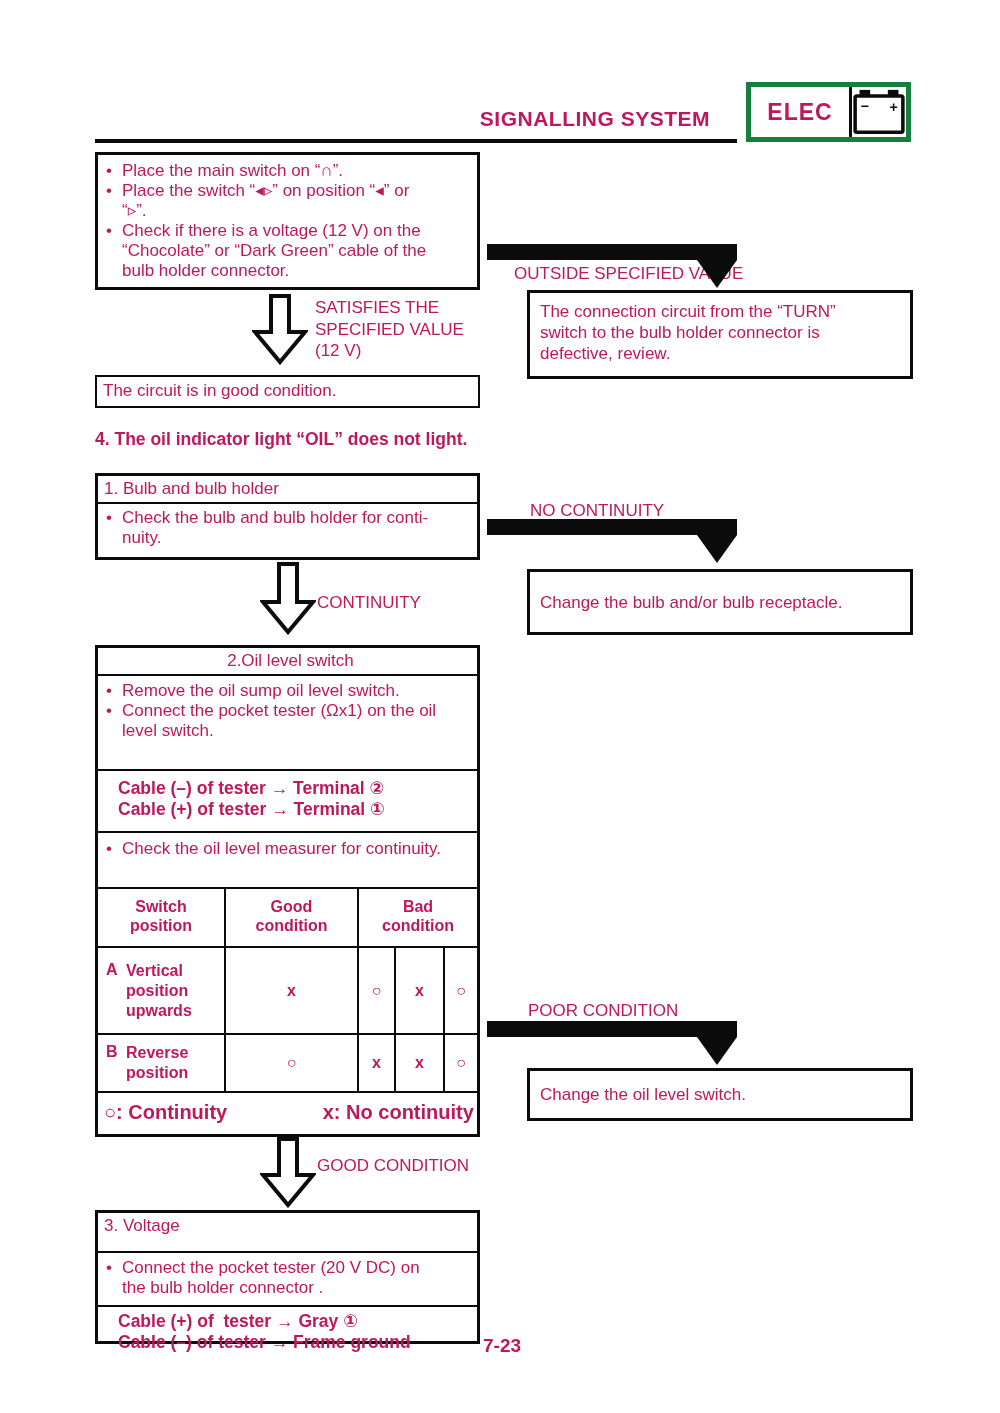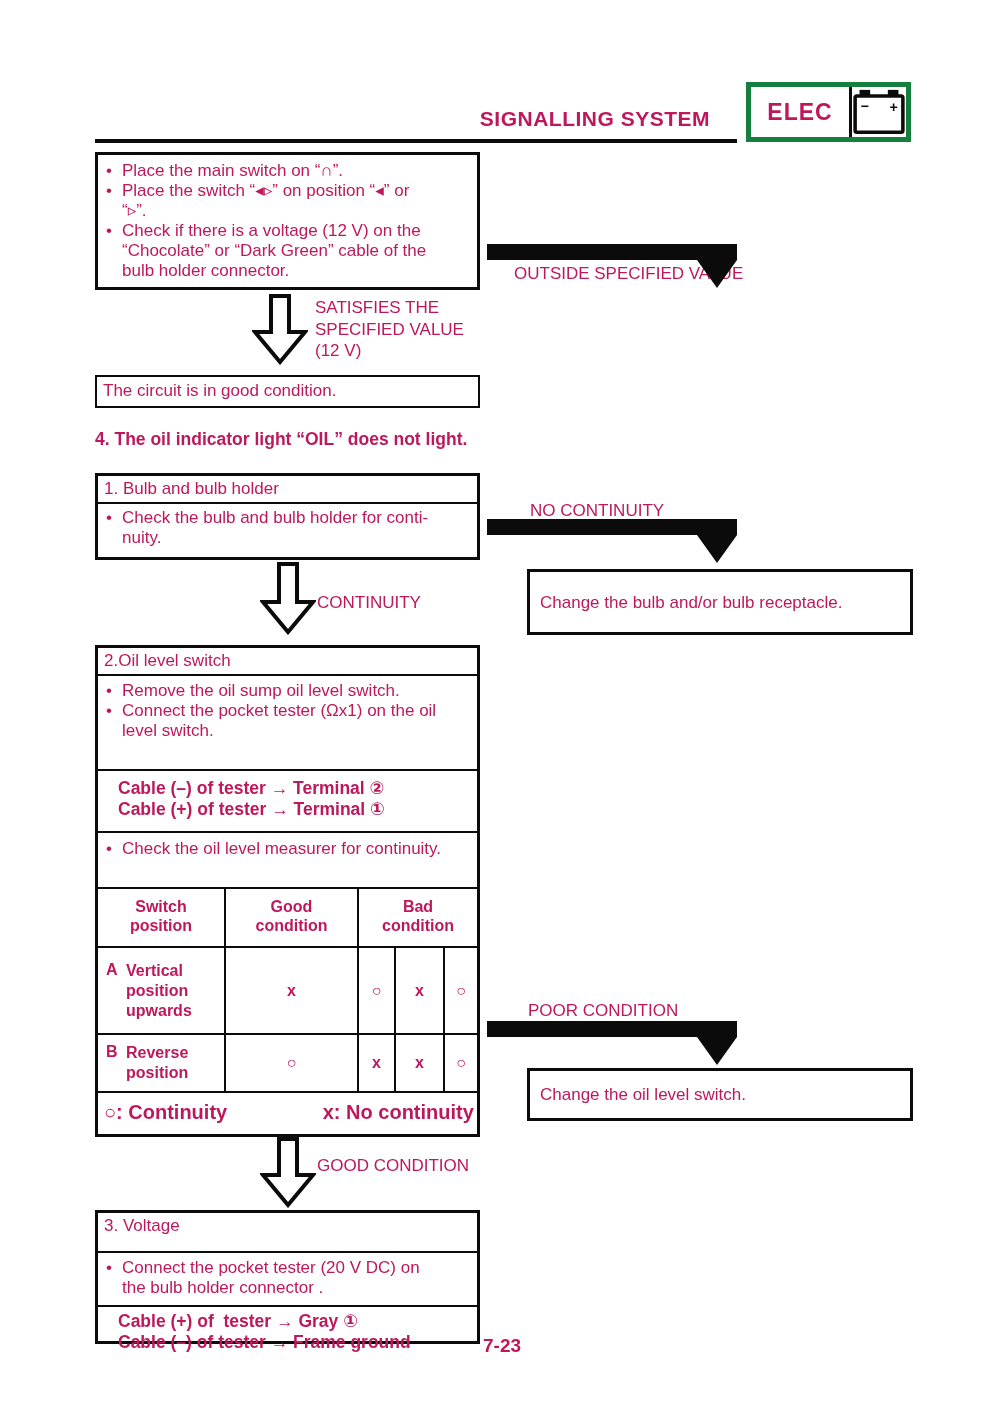--- a/index.html
+++ b/index.html
@@ -104,20 +104,25 @@
     </div>
   </div>
 
   <div class="abs flow-label" style="left:514px;top:221px;margin-top:42px;">OUTSIDE SPECIFIED VALUE</div>
 
   <svg class="arrow" style="left:487px;top:244px;" width="250" height="44" viewBox="0 0 250 44">
     <rect x="0" y="0" width="250" height="16" fill="#0b0b0b"></rect>
     <polygon points="210,16 250,16 230,44" fill="#0b0b0b"></polygon>
   </svg>
 
+  <div class="box rbox topalign" style="left:527px;top:290px;width:386px;height:89px;">
+    <span class="pre">The connection circuit from the “TURN”
+switch to the bulb holder connector is
+defective, review.</span>
+  </div>
 
   <svg class="arrow" style="left:252px;top:294px;" width="56" height="71" viewBox="0 0 56 71">
     <polygon points="19,2 37,2 37,38 53,38 28,68 3,38 19,38" fill="#fff" stroke="#0b0b0b" stroke-width="4"></polygon>
   </svg>
   <div class="abs flow-label pre" style="left:315px;top:297px;">SATISFIES THE
 SPECIFIED VALUE
 (12 V)</div>
 
   <div class="box slim" style="left:95px;top:375px;width:385px;height:33px;line-height:28px;
        font-size:17px;padding-left:6px;">The circuit is in good condition.</div>
@@ -147,21 +152,21 @@
   <div class="box rbox" style="left:527px;top:569px;width:386px;height:66px;">
     <span>Change the bulb and/or bulb receptacle.</span>
   </div>
 
   <svg class="arrow" style="left:260px;top:562px;" width="56" height="73" viewBox="0 0 56 73">
     <polygon points="19,2 37,2 37,40 53,40 28,70 3,40 19,40" fill="#fff" stroke="#0b0b0b" stroke-width="4"></polygon>
   </svg>
   <div class="abs flow-label" style="left:317px;top:592px;">CONTINUITY</div>
 
   <div class="box" style="left:95px;top:645px;width:385px;height:492px;">
-    <div class="sec sec-header" style="height:28px;">2.Oil level switch</div>
+    <div class="sec sec-header" style="height:28px;text-align:center;">2.Oil level switch</div>
 
     <div class="sec" style="height:95px;">
       <div class="bullets" style="padding-top:5px;">
         <div class="bullet">
           <span class="dot">•</span>
           <span class="btxt pre">Remove the oil sump oil level switch.</span>
         </div>
         <div class="bullet">
           <span class="dot">•</span>
           <span class="btxt pre">Connect the pocket tester (Ωx1) on the oil

